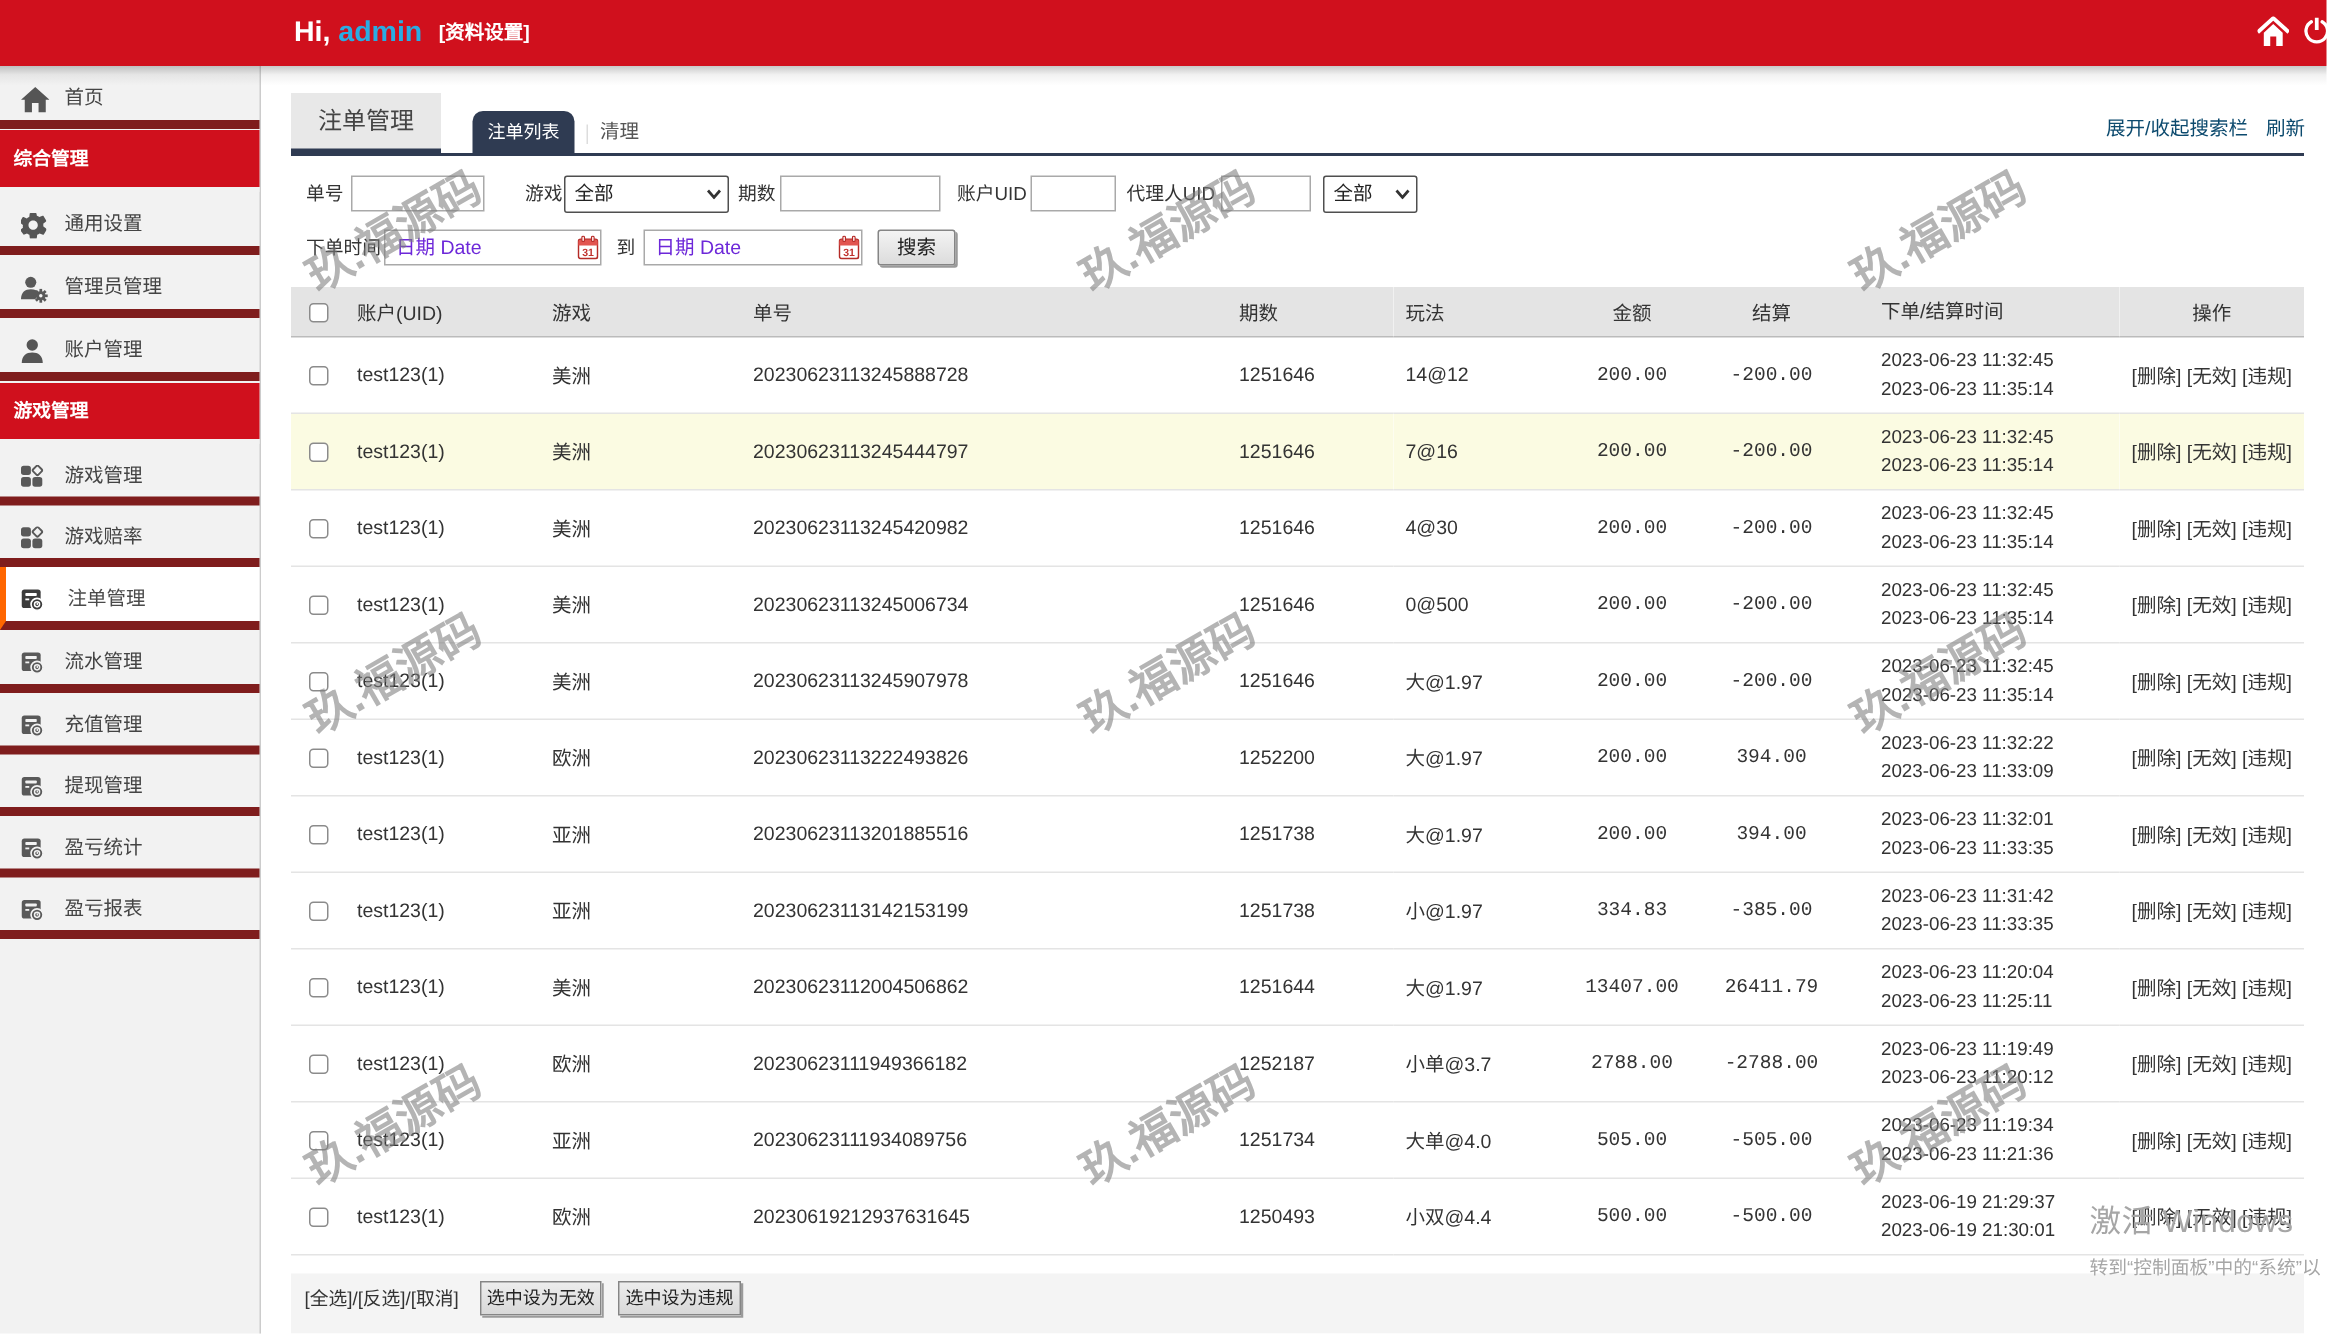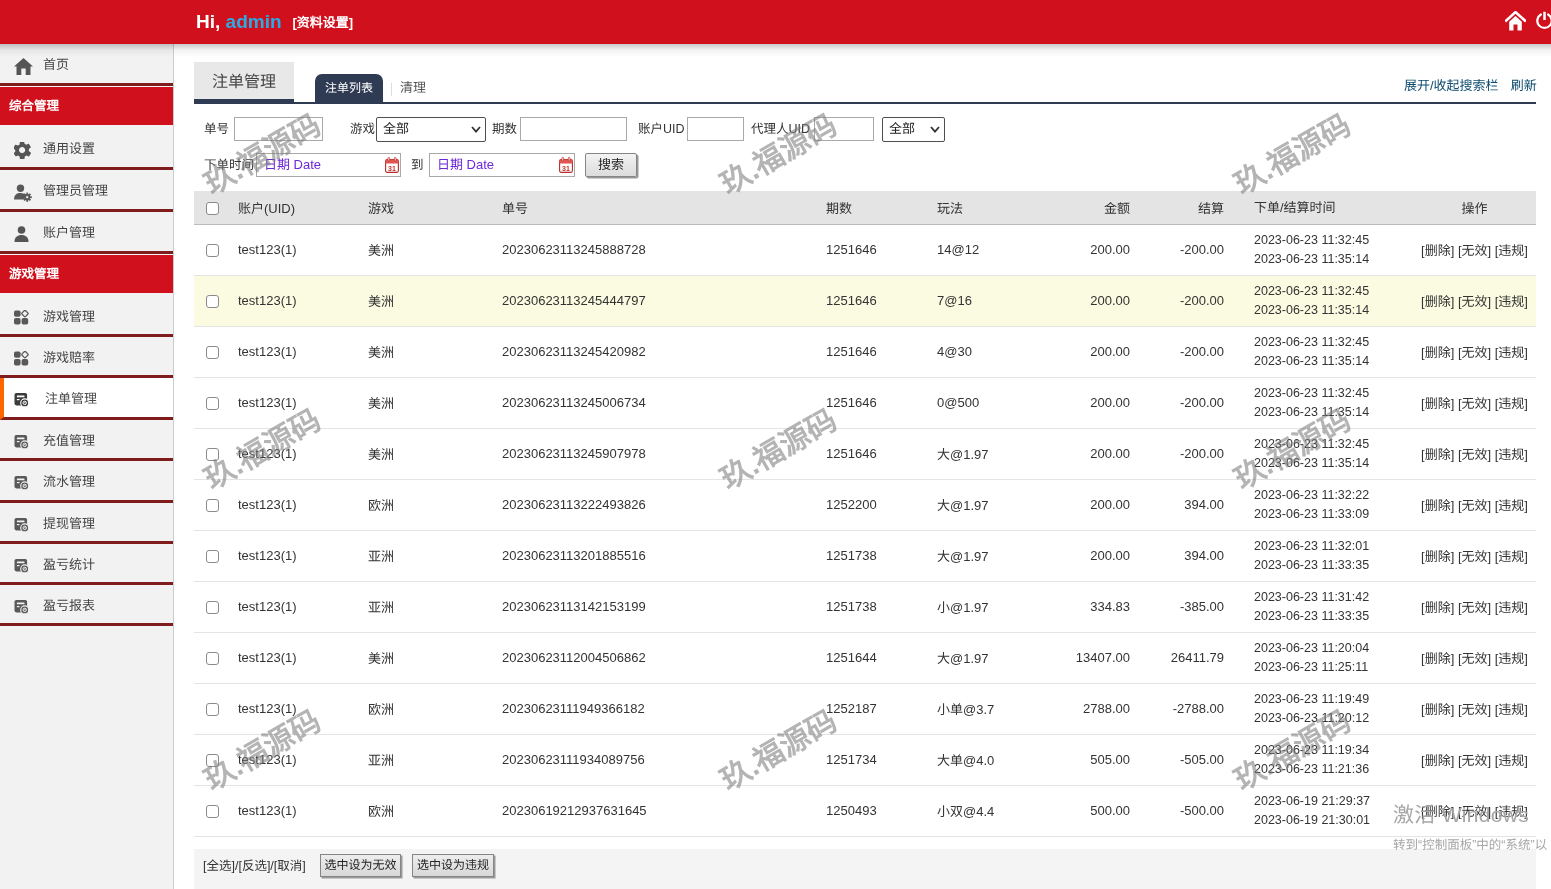--- a/index.html
+++ b/index.html
@@ -12,21 +12,21 @@
 .brand{position:absolute;left:0;top:0;width:173px;height:44px;line-height:50px;text-align:center;
   color:#fff;font-size:19px;font-weight:bold;letter-spacing:0px;}
 .hi{position:absolute;left:196px;top:0;height:44px;line-height:44px;color:#fff;font-size:19px;font-weight:bold;}
 .hi .adm{color:#29ace3;}
 .hi .cfg{font-size:13px;margin-left:11px;font-weight:bold;position:relative;top:-1px;}
 
 .topshadow{position:absolute;left:0;top:44px;width:1551px;height:13px;z-index:15;pointer-events:none;
   background:linear-gradient(to bottom,rgba(60,60,60,.28),rgba(120,120,120,.10) 45%,rgba(255,255,255,0));}
 
 .sidebar{position:absolute;left:0;top:44px;width:174px;height:845px;background:#f2f2f2;border-right:1px solid #ccc;}
-.mi{position:relative;height:42px;border-bottom:3px solid #7f1d1d;color:#444;font-size:13px;}
+.mi{position:relative;height:42px;border-bottom:6px solid #7f1d1d;color:#444;font-size:13px;}
 .mi .t{position:absolute;left:43px;top:0;line-height:41px;}
 .mi svg{position:absolute;left:14px;top:14px;}
 .mi.small{height:41px;}
 .banner{height:42px;background:linear-gradient(to bottom,#f2f2f2 0,#f2f2f2 1px,#d0101d 1px,#d0101d 39px,#f2f2f2 39px);color:#fff;font-size:12.5px;font-weight:bold;line-height:41px;padding-left:9px;}
 .mi.active{background:#fff;border-left:4px solid #f60;}
 .mi.active .t{left:41px;color:#4a4a4a;}
 .mi.active svg{left:10px;}
 
 .main{position:absolute;left:174px;top:44px;width:1377px;height:845px;background:#fff;overflow:hidden;}
 
@@ -50,21 +50,21 @@
 .date .cal{position:absolute;top:3px;}
 .btn{position:absolute;height:24px;background:linear-gradient(#f3f3f3,#dcdcdc);border:1px solid #858585;font-size:13px;color:#222;
   text-align:center;line-height:22px;border-radius:2px;box-shadow:1.5px 1.5px 0 #9a9a9a;}
 
 table{border-collapse:collapse;table-layout:fixed;position:absolute;left:20px;top:147px;width:1342px;
   font-size:13px;color:#333;}
 th{background:#e4e4e4;font-weight:normal;height:33px;border-bottom:1px solid #bbb;}
 td{height:51px;border-bottom:1px solid #e4e4e4;}
 tr.hl td{background:#fbfbe2;}
 th,td{text-align:left;padding-left:8px;overflow:hidden;white-space:nowrap;}
-th.r,td.r{text-align:right;padding-right:8px;padding-left:0;}
+th.r,td.r{text-align:center;padding-right:8px;padding-left:0;font-family:Liberation Mono, monospace;}
 th.c,td.c{text-align:center;padding-left:0;}
 td.time,th.time{padding-left:22px;font-size:12.5px;line-height:19px;}
 .cb{display:inline-block;width:13px;height:13px;border:1px solid #8b8b8b;border-radius:3px;background:#fff;
   vertical-align:middle;}
 th .cb,td .cb{margin-left:4px;}
 
 .footer{position:absolute;left:20px;top:805px;width:1342px;height:40px;background:#f4f4f4;}
 .footer .sel-txt{position:absolute;left:9px;top:0;height:34px;line-height:34px;font-size:12.5px;color:#333;}
 .fbtn{position:absolute;top:5px;height:23px;background:linear-gradient(#ededed,#d8d8d8);border:1px solid #858585;font-size:12px;color:#222;
   text-align:center;line-height:21px;box-shadow:1.5px 1.5px 0 #9a9a9a;}
@@ -150,41 +150,41 @@
       <svg width="15" height="15" viewBox="0 0 15 15">
         <rect x="0.5" y="1" width="12.6" height="12.4" rx="1.8" fill="#3c3c3c"></rect>
         <rect x="2.9" y="3.4" width="7.6" height="1.9" rx="0.5" fill="#fff"></rect>
         <rect x="2.9" y="7" width="2.6" height="1.2" fill="#fff"></rect>
         <circle cx="10.7" cy="10.9" r="4" fill="#3c3c3c" stroke="#fff" stroke-width="1.1"></circle>
         <circle cx="10.7" cy="10.9" r="1.7" fill="none" stroke="#fff" stroke-width="1"></circle>
         <rect x="10.4" y="9.9" width="0.9" height="1.4" fill="#fff"></rect>
       </svg>
       <span class="t">注单管理</span>
     </div>
-  <div class="mi small">
+  <div class="mi">
       <svg width="15" height="15" viewBox="0 0 15 15">
         <rect x="0.5" y="1" width="12.6" height="12.4" rx="1.8" fill="#595959"></rect>
         <rect x="2.9" y="3.4" width="7.6" height="1.9" rx="0.5" fill="#f2f2f2"></rect>
         <rect x="2.9" y="7" width="2.6" height="1.2" fill="#f2f2f2"></rect>
         <circle cx="10.7" cy="10.9" r="4" fill="#595959" stroke="#f2f2f2" stroke-width="1.1"></circle>
         <circle cx="10.7" cy="10.9" r="1.7" fill="none" stroke="#f2f2f2" stroke-width="1"></circle>
         <rect x="10.4" y="9.9" width="0.9" height="1.4" fill="#f2f2f2"></rect>
       </svg>
-      <span class="t">充值管理</span>
-    </div>
-  <div class="mi">
+      <span class="t">流水管理</span>
+    </div>
+  <div class="mi small">
       <svg width="15" height="15" viewBox="0 0 15 15">
         <rect x="0.5" y="1" width="12.6" height="12.4" rx="1.8" fill="#595959"></rect>
         <rect x="2.9" y="3.4" width="7.6" height="1.9" rx="0.5" fill="#f2f2f2"></rect>
         <rect x="2.9" y="7" width="2.6" height="1.2" fill="#f2f2f2"></rect>
         <circle cx="10.7" cy="10.9" r="4" fill="#595959" stroke="#f2f2f2" stroke-width="1.1"></circle>
         <circle cx="10.7" cy="10.9" r="1.7" fill="none" stroke="#f2f2f2" stroke-width="1"></circle>
         <rect x="10.4" y="9.9" width="0.9" height="1.4" fill="#f2f2f2"></rect>
       </svg>
-      <span class="t">流水管理</span>
+      <span class="t">充值管理</span>
     </div>
   <div class="mi small">
       <svg width="15" height="15" viewBox="0 0 15 15">
         <rect x="0.5" y="1" width="12.6" height="12.4" rx="1.8" fill="#595959"></rect>
         <rect x="2.9" y="3.4" width="7.6" height="1.9" rx="0.5" fill="#f2f2f2"></rect>
         <rect x="2.9" y="7" width="2.6" height="1.2" fill="#f2f2f2"></rect>
         <circle cx="10.7" cy="10.9" r="4" fill="#595959" stroke="#f2f2f2" stroke-width="1.1"></circle>
         <circle cx="10.7" cy="10.9" r="1.7" fill="none" stroke="#f2f2f2" stroke-width="1"></circle>
         <rect x="10.4" y="9.9" width="0.9" height="1.4" fill="#f2f2f2"></rect>
       </svg>

